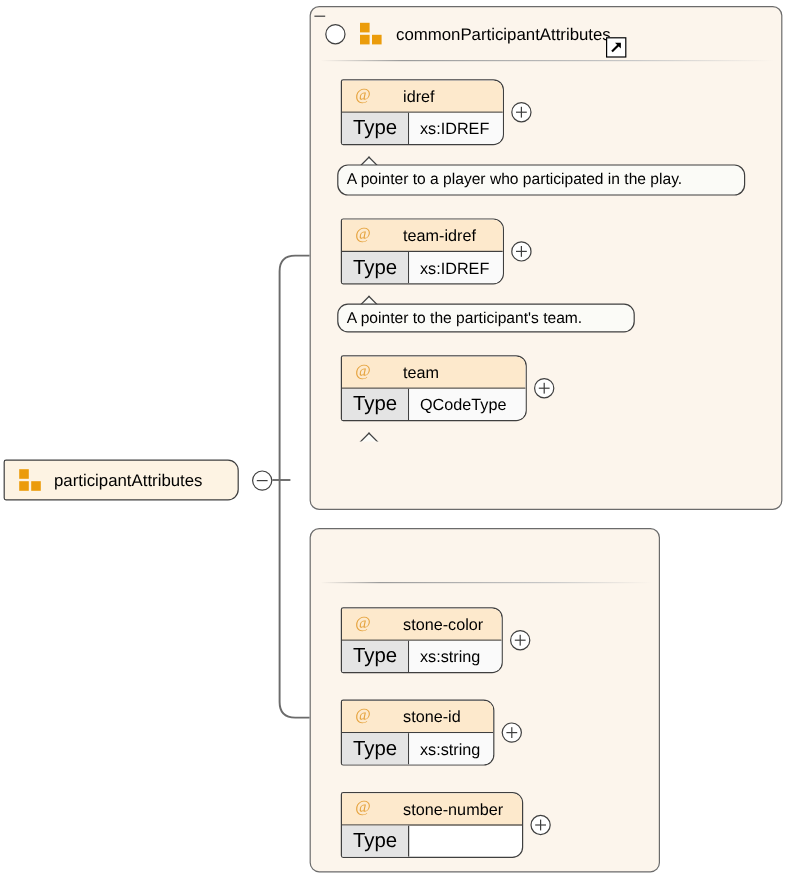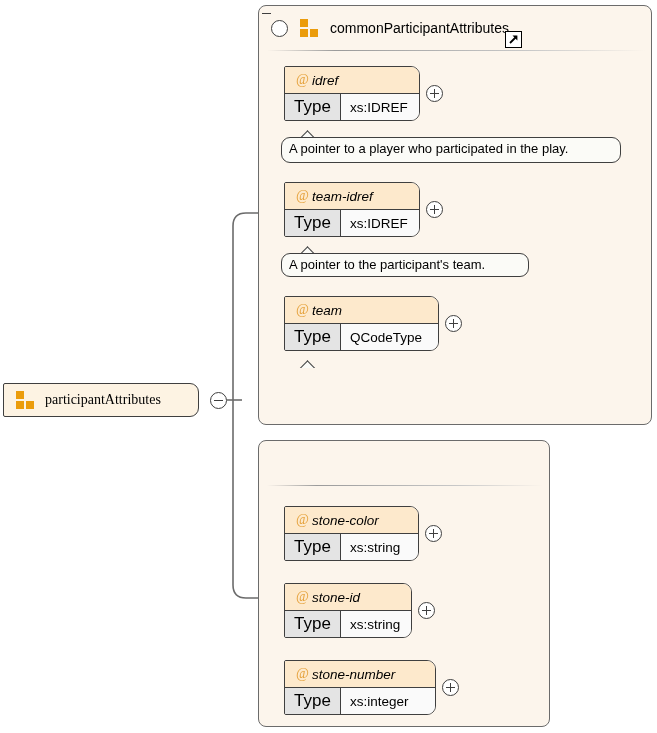--- a/index.html
+++ b/index.html
@@ -36,21 +36,20 @@
     left: 3px;
     top: 383px;
     width: 196px;
     height: 34px;
     background: #fdf3e3;
     border: 1px solid #3f3f3f;
     border-radius: 2px 9px 9px 2px;
     box-sizing: border-box;
     display: flex;
     align-items: center;
-    font-family: Liberation Serif, serif;
   }
   .root-label {
     margin-left: 10px;
     font-size: 14px;
     color: #000;
     white-space: nowrap;
   }
 
   
   .grp-icon {
@@ -157,24 +156,23 @@
     box-sizing: border-box;
   }
   .at-sign {
     margin-left: 11px;
     color: #e5a23c;
     font-size: 14px;
     font-family: "Liberation Serif", serif;
     flex: 0 0 auto;
   }
   .attr-name {
-    margin-left: 3px;
+    margin-left: 27px;
     font-size: 13.5px;
     white-space: nowrap;
-    font-style: italic;
   }
   .attr-type-row {
     height: 26px;
     display: flex;
     box-sizing: border-box;
   }
   .type-key {
     width: 56px;
     background: #e4e4e4;
     border-right: 1px solid #3f3f3f;
@@ -336,19 +334,18 @@
     </div>
     <span class="toggle plus" style="left:159px; top:161px;"></span>
 
     <div class="attr" style="left:25px; top:219px; width:152px; height:55px;">
       <div class="attr-head">
         <span class="at-sign">@</span>
         <span class="attr-name">stone-number</span>
       </div>
       <div class="attr-type-row">
         <span class="type-key">Type</span>
-        <span class="type-val">xs:integer</span>
       </div>
     </div>
     <span class="toggle plus" style="left:183px; top:238px;"></span>
   </div>
 
 </div>
 
 </body></html>

